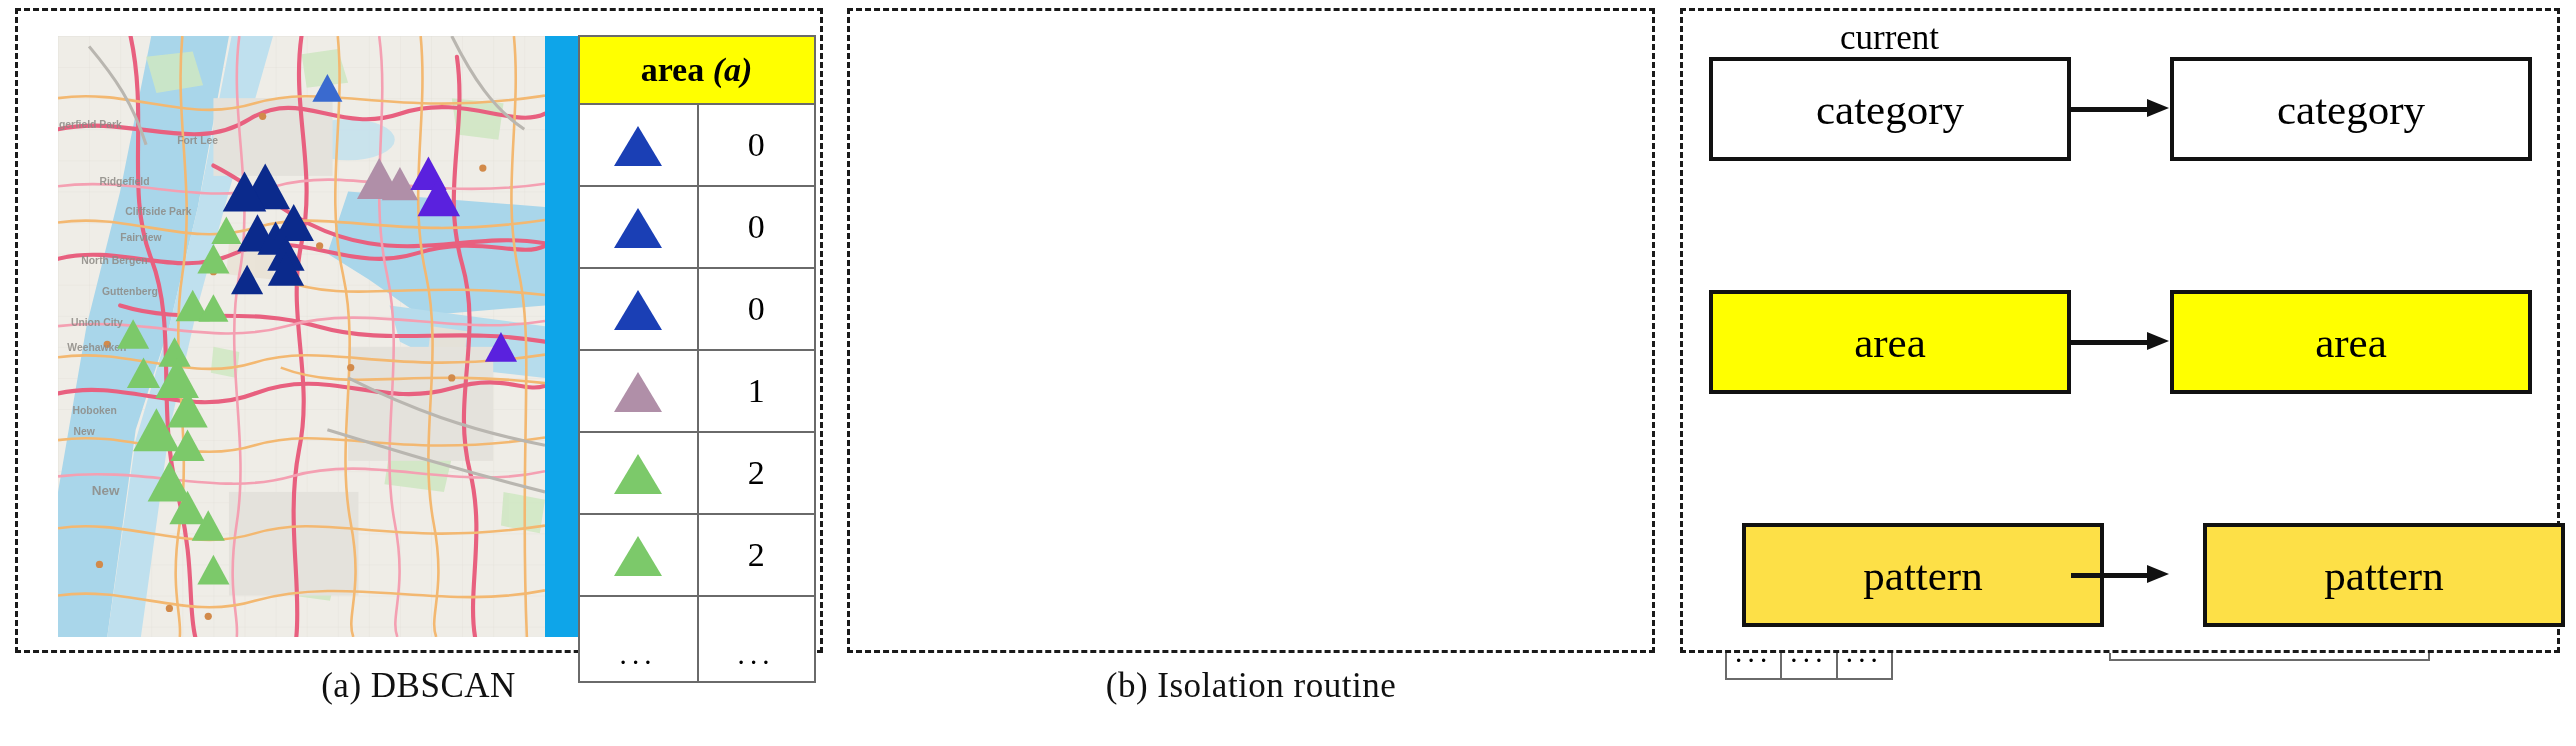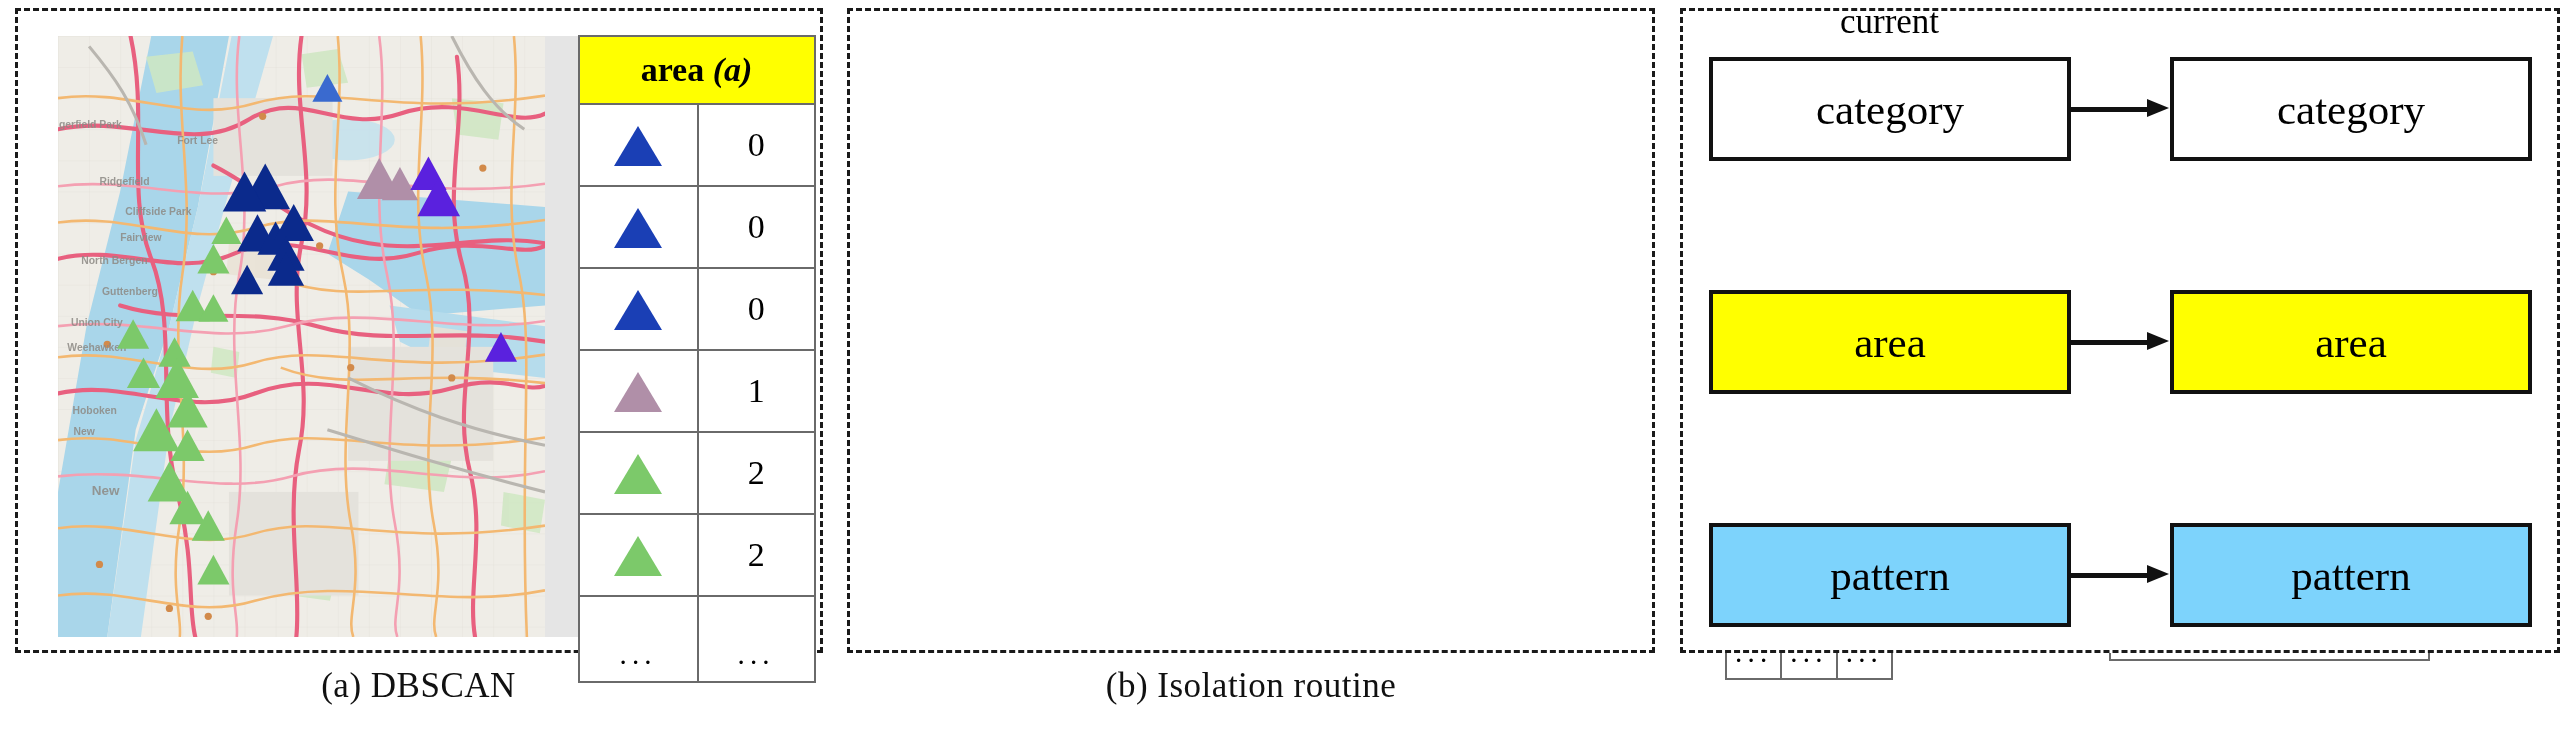--- a/index.html
+++ b/index.html
@@ -13,21 +13,21 @@
   #panel-c{left:1680px;top:8.3px; width:880px; height:645px;}
 
   .caption{position:absolute;top:666px;font-size:35px;letter-spacing:0.5px;
            text-align:center;white-space:nowrap;color:#111;}
   #cap-a{left:14.5px;  width:808px;}
   #cap-b{left:847px;width:808px;}
   #cap-c{left:1680px;width:880px;}
 
   
   .map{position:absolute;left:40px;top:25px;width:558px;height:601px;overflow:hidden;
-       background:#e5e5e5;}
+       background:#0ea5e9;}
   .map svg{display:block;width:487px;height:601px;}
 
   
   table.tbl{border-collapse:collapse;position:absolute;background:#fff;
             border:2.6px solid #555;}
   table.tbl td,table.tbl th{border:2.1px solid #6a6a6a;text-align:center;
             font-size:34px;font-weight:normal;padding:8px;background:#fff;margin-top:43px;}
 
   
   #area-table{left:560px;top:24px;width:238px;}
@@ -50,27 +50,27 @@
   #iso-table td.dots{letter-spacing:5.2px;font-size:29px;vertical-align:bottom;padding-bottom:8.3px;height:66px;}
 
   
   #pattern-table{left:1259px;top:26px;width:321px;}
   #pattern-table th.hdr{background:#33CC55;font-style:italic;font-weight:bold;height:51px;font-size:34px;}
   #pattern-table td{height:61px;}
   #pattern-table td.dots{letter-spacing:5.2px;font-size:29px;vertical-align:bottom;padding-bottom:7.2px;height:62px;}
 
   
   .col-label{position:absolute;font-size:35px;white-space:nowrap;text-align:center;}
-  #lbl-current{left:1724px;top:2px;width:331px;}
+  #lbl-current{left:1724px;top:18px;width:331px;}
   #lbl-next{left:2133px;top:16.6px;width:331px;}
 
   .cbox{position:absolute;border:4.1px solid #111;box-sizing:border-box;
         display:flex;align-items:center;justify-content:center;font-size:43px;background:#fff;}
   .cbox.yellow{background:#FFFF00;}
-  .cbox.green{background:#7dd3fc;}
+  .cbox.green{background:#fde047;margin-left:33px;}
 
   #box-cat-cur{left:1709px;top:57px;width:362px;height:104px;}
   #box-cat-nxt{left:2170px;top:57px;width:362px;height:104px;}
   #box-area-cur{left:1709px;top:290px;width:362px;height:104px;}
   #box-area-nxt{left:2170px;top:290px;width:362px;height:104px;}
   #box-pat-cur{left:1709px;top:523px;width:362px;height:104px;}
   #box-pat-nxt{left:2170px;top:523px;width:362px;height:104px;}
 
   .arrow{position:absolute;left:2071px;width:98px;height:12.4px;}
   .arrow .shaft{position:absolute;left:0;top:4.1px;width:78px;height:4.7px;background:#111;}

